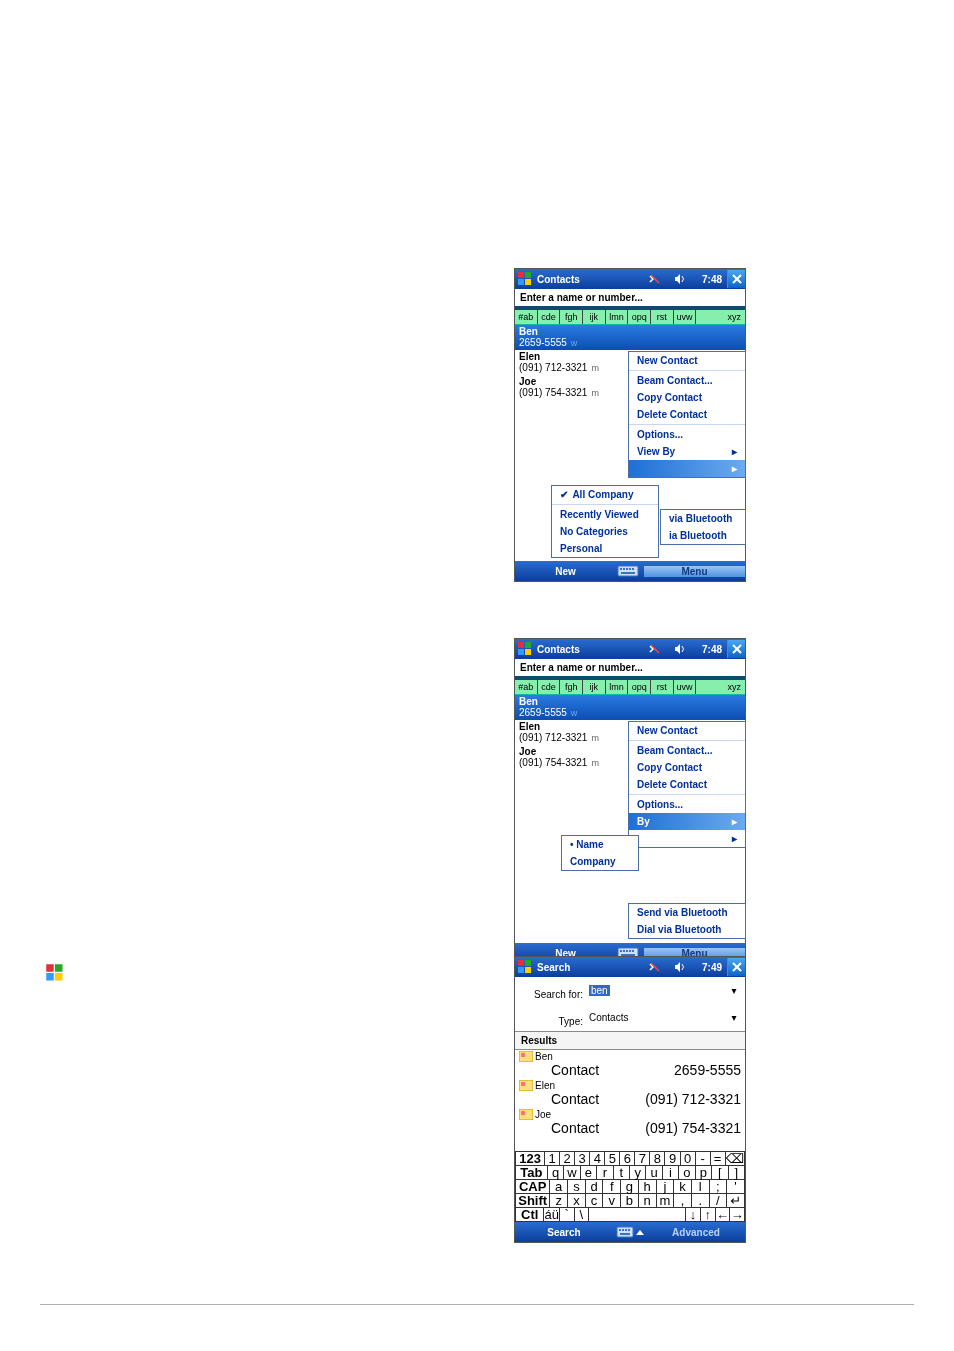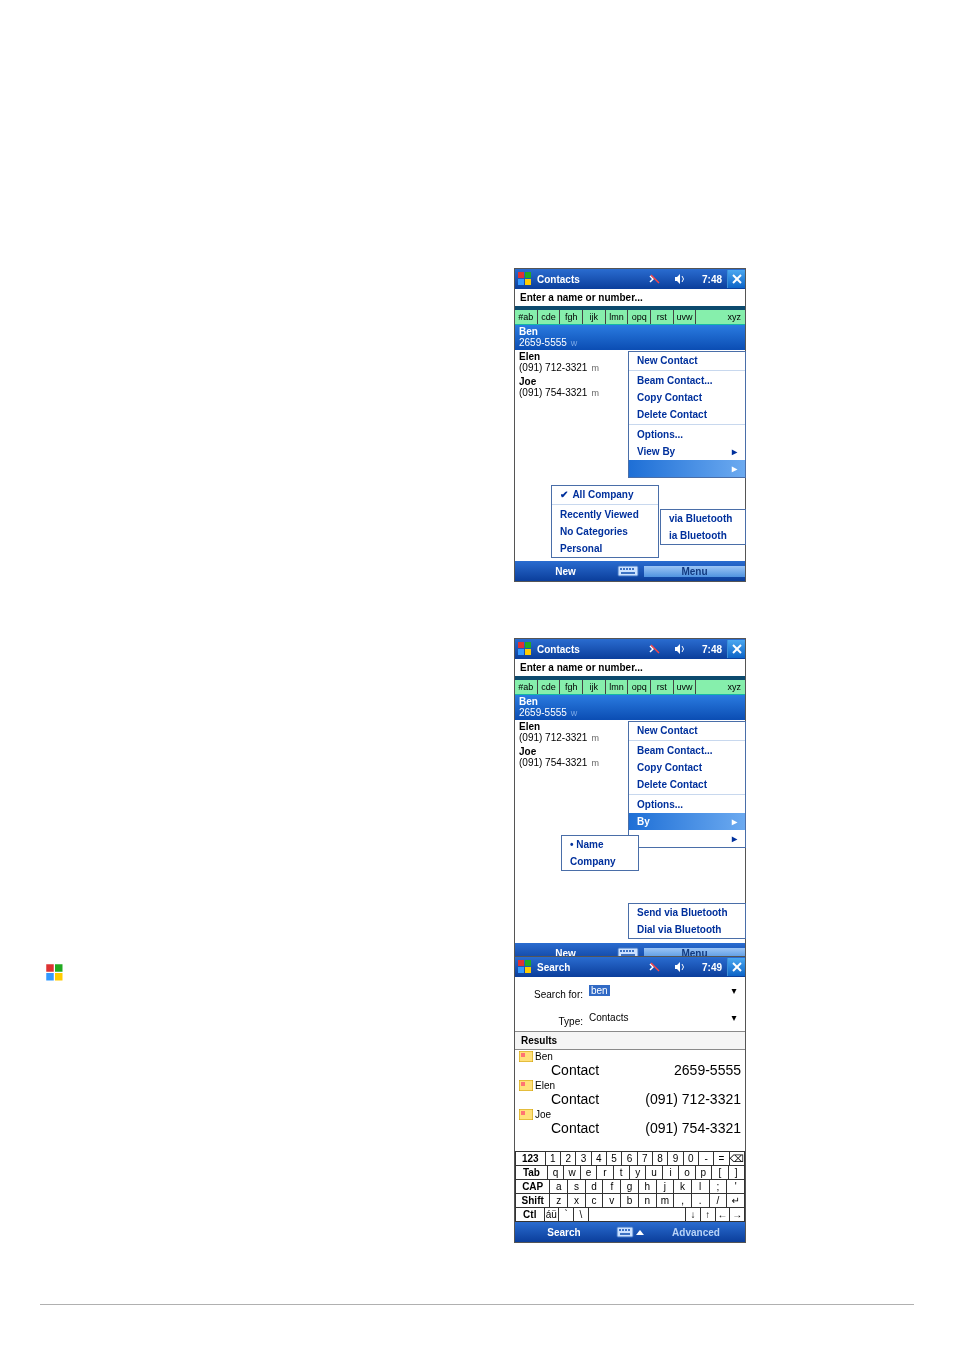--- a/index.html
+++ b/index.html
@@ -48,21 +48,21 @@
   .searchline .sel { background:#316ac5; color:#fff; padding:0 2px; }
   .reshdr { font-weight:bold; padding:3px 6px; border-top:1px solid #8a8a8a; border-bottom:1px solid #8a8a8a; background:#f5f5f5; }
   .reslist { background:#fff; padding:0 4px; }
   .resrow { display:flex; padding:1px 0; }
   .resrow .ricn { width:14px; height:11px; margin-right:2px; }
   .resrow .rlines { flex:1; display:flex; flex-direction:column; }
   .resrow .rname { font-size:10px; }
   .resrow .rsub { font-size:14px; color:#000; margin-left:16px; display:flex; justify-content:space-between; }
   .osk { border-top:1px solid #333; background:#fff; }
   .osk .krow { display:flex; }
-  .osk .key { border:1px solid #333; border-left:0; border-top:0; height:14px; font-size:10px; display:flex; align-items:center; justify-content:center; flex:1; background:#fff; }
+  .osk .key { border:1px solid #333; border-left:0; border-top:0; height:14px; font-size:13px; display:flex; align-items:center; justify-content:center; flex:1; background:#fff; }
   .osk .krow .key:first-child { border-left:1px solid #333; }
   .osk .key.wide { flex:2; font-weight:bold; }
   .osk .key.space { flex:7; }
   .bottombar .midkbd { width:34px; display:flex; align-items:center; justify-content:center; gap:2px; }
   .tri-up { width:0; height:0; border-left:4px solid transparent; border-right:4px solid transparent; border-bottom:5px solid #fff; }
 
   .hr-bottom { position:absolute; left:40px; right:40px; bottom:40px; top:1304px; height:1px; background:#b0b0b0; }
 
   svg { display:block; }
 </style>

